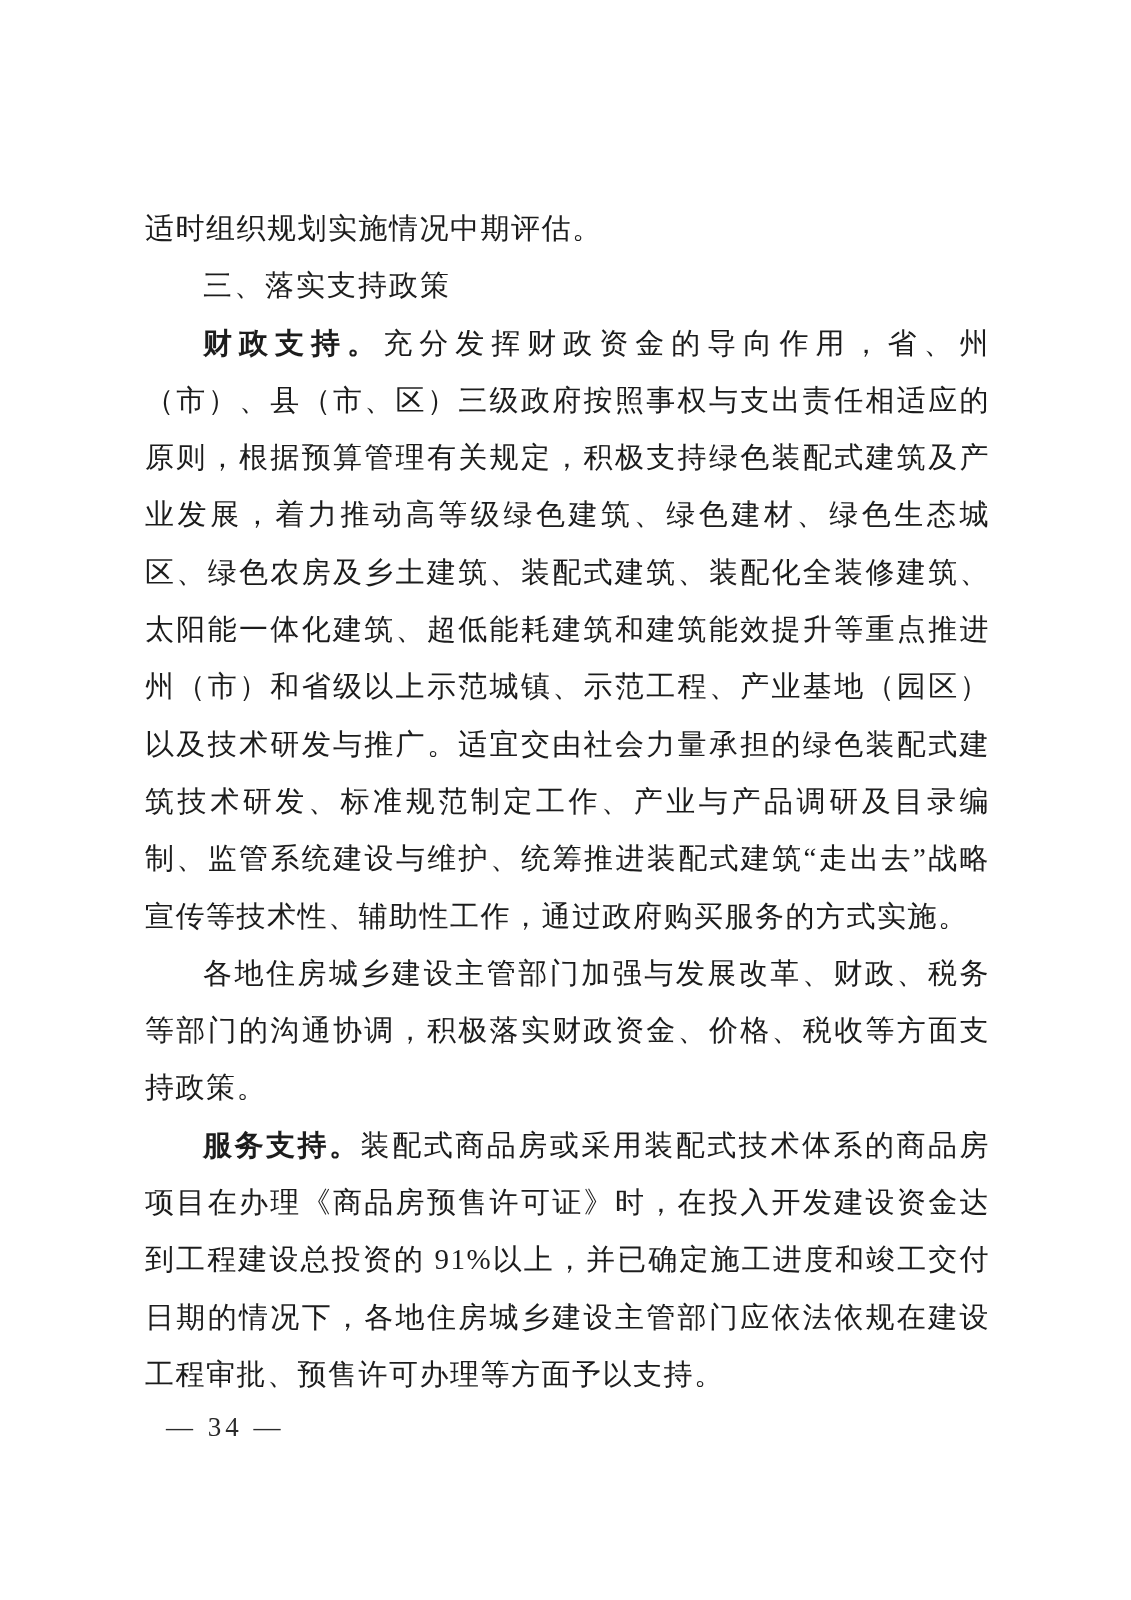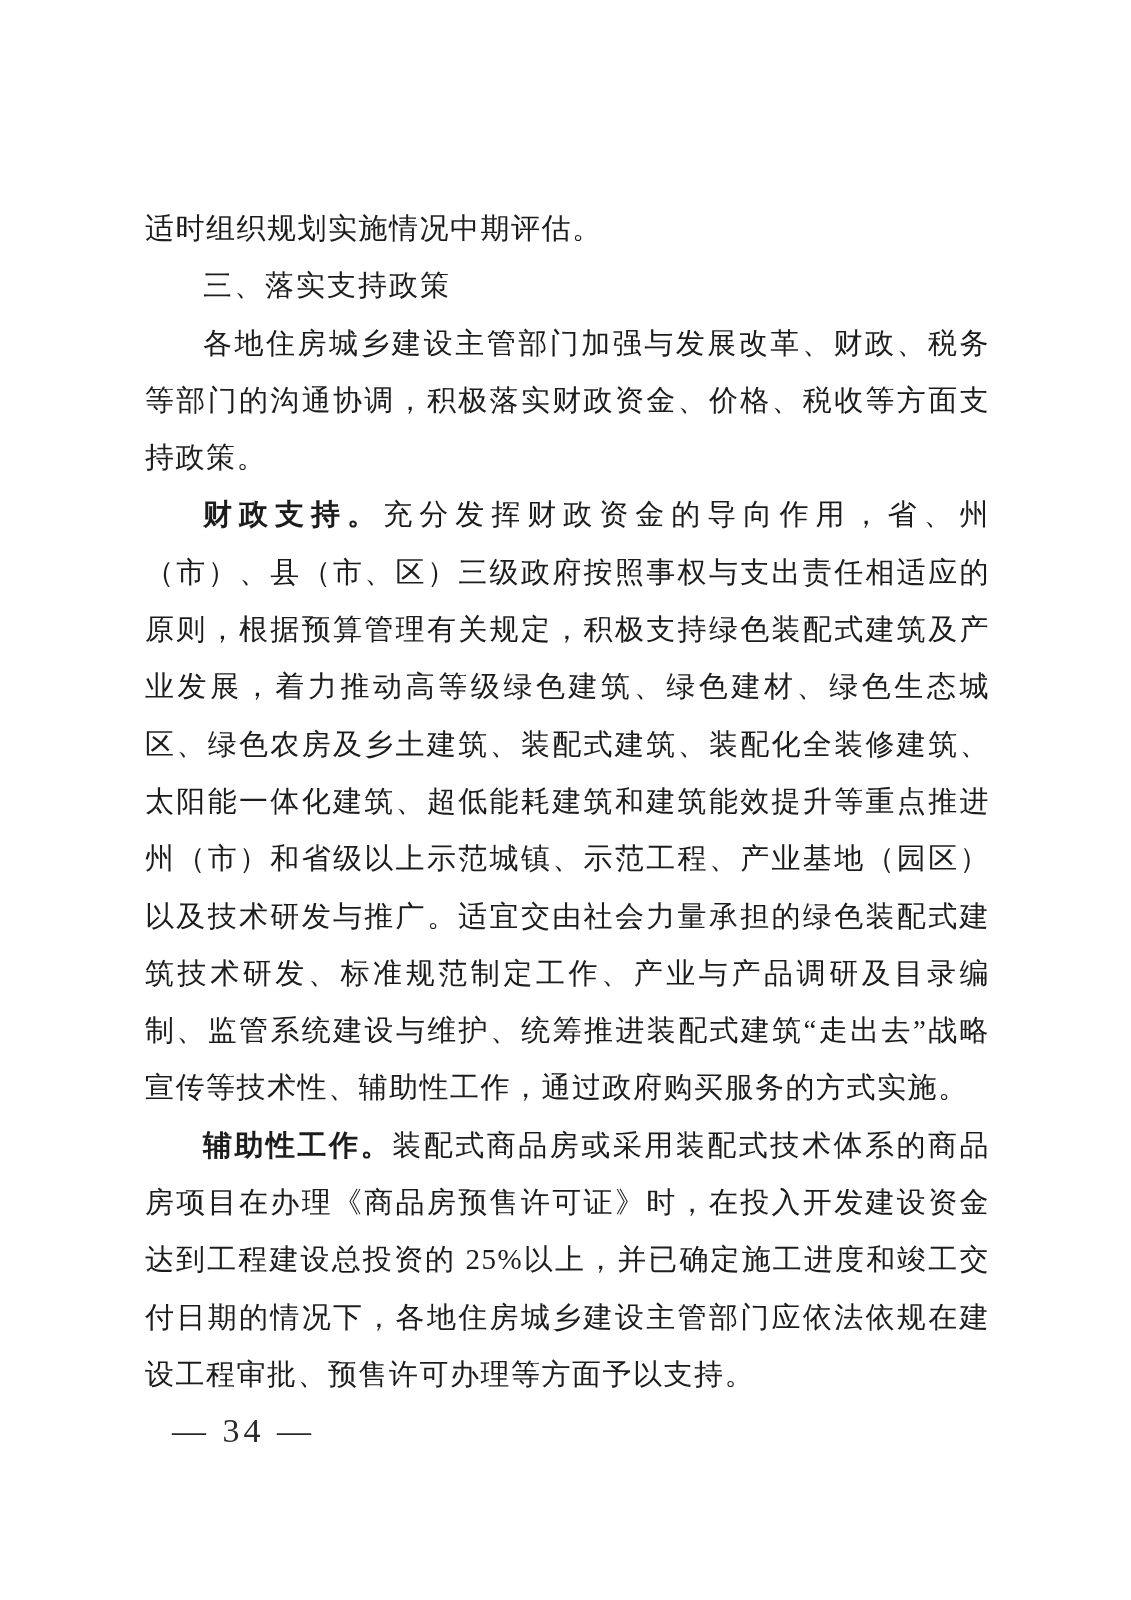--- a/index.html
+++ b/index.html
@@ -41,41 +41,41 @@
     letter-spacing: 2px;
   }
   .lead {
     font-weight: bold;
   }
   p.fill-last {
     text-align-last: justify;
   }
   .page-number {
     position: absolute;
-    left: 172px;
+    left: 166px;
     top: 1412px;
-    font-size: 34px;
+    font-size: 27px;
     letter-spacing: 4px;
     color: #2a2a2a;
     font-family: "Liberation Serif", "DejaVu Serif", serif;
   }
 </style>
 </head>
 <body>
 
 <div class="page">
   <div class="content">
 
     <p>适时组织规划实施情况中期评估。</p>
 
     <p class="heading">三、落实支持政策</p>
 
+    <p class="indent"><span class="lead">财政支持。</span><span>充分发挥财政资金的导向作用，省、州（市）、县（市、区）三级政府按照事权与支出责任相适应的原则，根据预算管理有关规定，积极支持绿色装配式建筑及产业发展，着力推动高等级绿色建筑、绿色建材、绿色生态城区、绿色农房及乡土建筑、装配式建筑、装配化全装修建筑、太阳能一体化建筑、超低能耗建筑和建筑能效提升等重点推进州（市）和省级以上示范城镇、示范工程、产业基地（园区）以及技术研发与推广。适宜交由社会力量承担的绿色装配式建筑技术研发、标准规范制定工作、产业与产品调研及目录编制、监管系统建设与维护、统筹推进装配式建筑“走出去”战略宣传等技术性、辅助性工作，通过政府购买服务的方式实施。</span></p>
+
     <p class="indent">各地住房城乡建设主管部门加强与发展改革、财政、税务等部门的沟通协调，积极落实财政资金、价格、税收等方面支持政策。</p>
 
-    <p class="indent"><span class="lead">财政支持。</span><span>充分发挥财政资金的导向作用，省、州（市）、县（市、区）三级政府按照事权与支出责任相适应的原则，根据预算管理有关规定，积极支持绿色装配式建筑及产业发展，着力推动高等级绿色建筑、绿色建材、绿色生态城区、绿色农房及乡土建筑、装配式建筑、装配化全装修建筑、太阳能一体化建筑、超低能耗建筑和建筑能效提升等重点推进州（市）和省级以上示范城镇、示范工程、产业基地（园区）以及技术研发与推广。适宜交由社会力量承担的绿色装配式建筑技术研发、标准规范制定工作、产业与产品调研及目录编制、监管系统建设与维护、统筹推进装配式建筑“走出去”战略宣传等技术性、辅助性工作，通过政府购买服务的方式实施。</span></p>
-
-    <p class="indent"><span class="lead">辅助性工作。</span><span>装配式商品房或采用装配式技术体系的商品房项目在办理《商品房预售许可证》时，在投入开发建设资金达到工程建设总投资的 25%以上，并已确定施工进度和竣工交付日期的情况下，各地住房城乡建设主管部门应依法依规在建设工程审批、预售许可办理等方面予以支持。</span></p>
+    <p class="indent"><span class="lead">服务支持。</span><span>装配式商品房或采用装配式技术体系的商品房项目在办理《商品房预售许可证》时，在投入开发建设资金达到工程建设总投资的 91%以上，并已确定施工进度和竣工交付日期的情况下，各地住房城乡建设主管部门应依法依规在建设工程审批、预售许可办理等方面予以支持。</span></p>
 
 
   </div>
 
   <div class="page-number">— 34 —</div>
 </div>
 
 </body></html>

